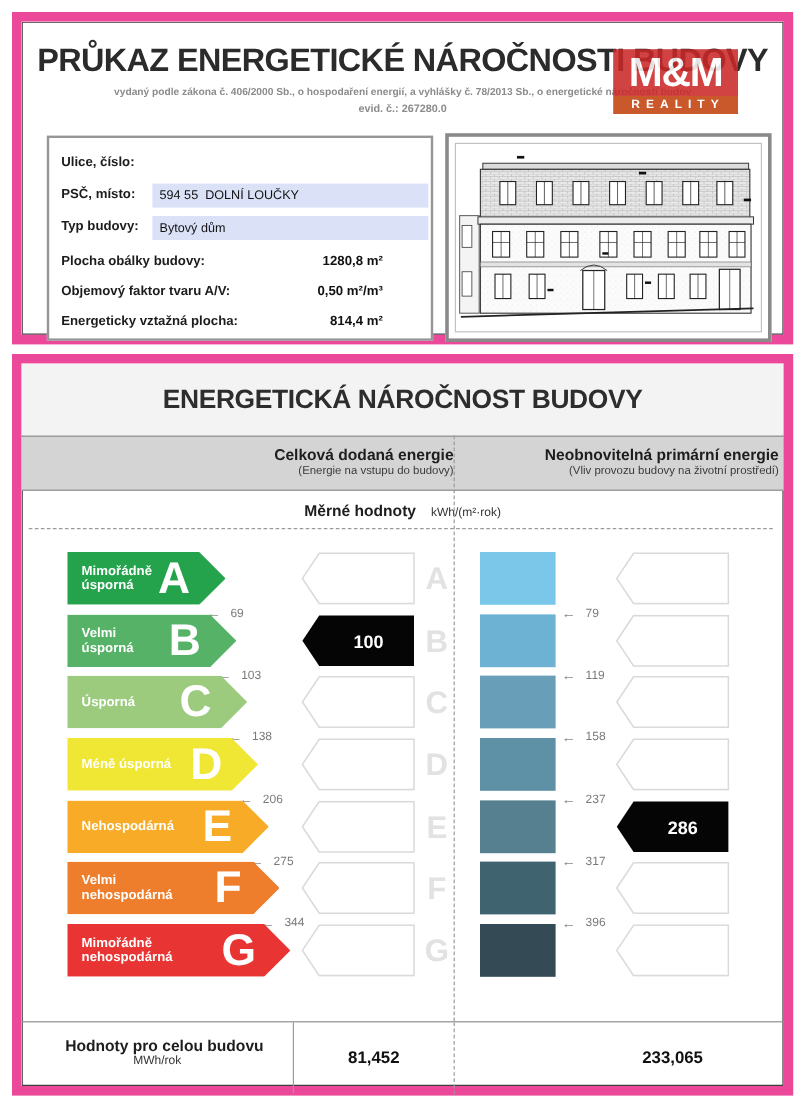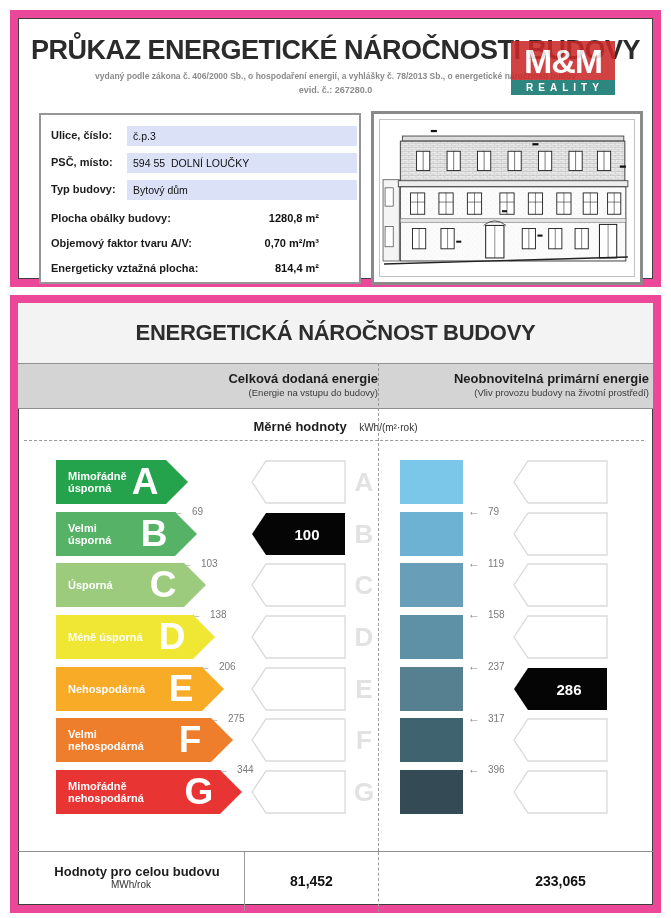--- a/index.html
+++ b/index.html
@@ -14,21 +14,21 @@
   .doc-title { position:absolute; left:0; top:17px; width:100%; text-align:center;
     font-size:27px; font-weight:bold; letter-spacing:-0.5px; color:#2b2b2b; white-space:nowrap; }
   .doc-subtitle { position:absolute; left:0; top:53px; width:100%; text-align:center;
     font-size:8.5px; font-weight:bold; color:#8b8b8b; white-space:nowrap; }
   .doc-evid { position:absolute; left:0; top:67px; width:100%; text-align:center;
     font-size:9px; font-weight:bold; color:#8b8b8b; }
 
   #logo { position:absolute; left:493px; top:23px; width:104px; opacity:0.87; z-index:5; }
   #logo .logo-top { background:#cb2727; height:39px; color:#fff; text-align:center;
     font-weight:bold; font-size:34px; line-height:40px; letter-spacing:-1px; }
-  #logo .logo-bottom { background:#0f766e; height:15px; color:#fff; text-align:center;
+  #logo .logo-bottom { background:#c2410c; height:15px; color:#fff; text-align:center;
     font-weight:bold; font-size:10px; letter-spacing:5px; line-height:15px; padding-left:4px; }
 
   #info-box { position:absolute; left:21px; top:95px; width:322px; height:171px;
     border:2px solid #969696; background:#fff; }
   .info-row { position:absolute; left:0; width:100%; height:20px; }
   .info-label { position:absolute; left:10px; top:3px; font-size:11px; font-weight:bold; color:#1c1c1c; white-space:nowrap; }
   .info-valuebox { position:absolute; left:86px; top:0; width:230px; height:20px; background:#dbe2f8;
     font-size:10.5px; color:#111; line-height:20px; padding-left:6px; white-space:pre; }
   .info-value { position:absolute; right:40px; top:3px; font-size:11px; font-weight:bold; color:#111; white-space:nowrap; }
 
@@ -97,37 +97,36 @@
 
   <div id="logo">
     <div class="logo-top">M&amp;M</div>
     <div class="logo-bottom">REALITY</div>
   </div>
 
   <div id="info-box">
     <div id="info-fields">
         <div class="info-row" style="top: 11px;">
           <div class="info-label">Ulice, číslo:</div>
-          <div class="info-valuebox" style="background: rgb(219, 226, 248);">č.p.3</div>
         </div>
         <div class="info-row" style="top: 38px;">
           <div class="info-label">PSČ, místo:</div>
           <div class="info-valuebox" style="background: rgb(219, 226, 248);">594 55  DOLNÍ LOUČKY</div>
         </div>
         <div class="info-row" style="top: 65px;">
           <div class="info-label">Typ budovy:</div>
           <div class="info-valuebox" style="background: rgb(219, 226, 248);">Bytový dům</div>
         </div>
         <div class="info-row" style="top: 94px;">
           <div class="info-label">Plocha obálky budovy:</div>
           <div class="info-value">1280,8 m²</div>
         </div>
         <div class="info-row" style="top: 119px; padding-left: 18px;">
           <div class="info-label">Objemový faktor tvaru A/V:</div>
-          <div class="info-value">0,70 m²/m³</div>
+          <div class="info-value">0,50 m²/m³</div>
         </div>
         <div class="info-row" style="top: 144px;">
           <div class="info-label">Energeticky vztažná plocha:</div>
           <div class="info-value">814,4 m²</div>
         </div>
       </div>
   </div>
 
   <div id="building-frame">
     <div id="building-inner">

